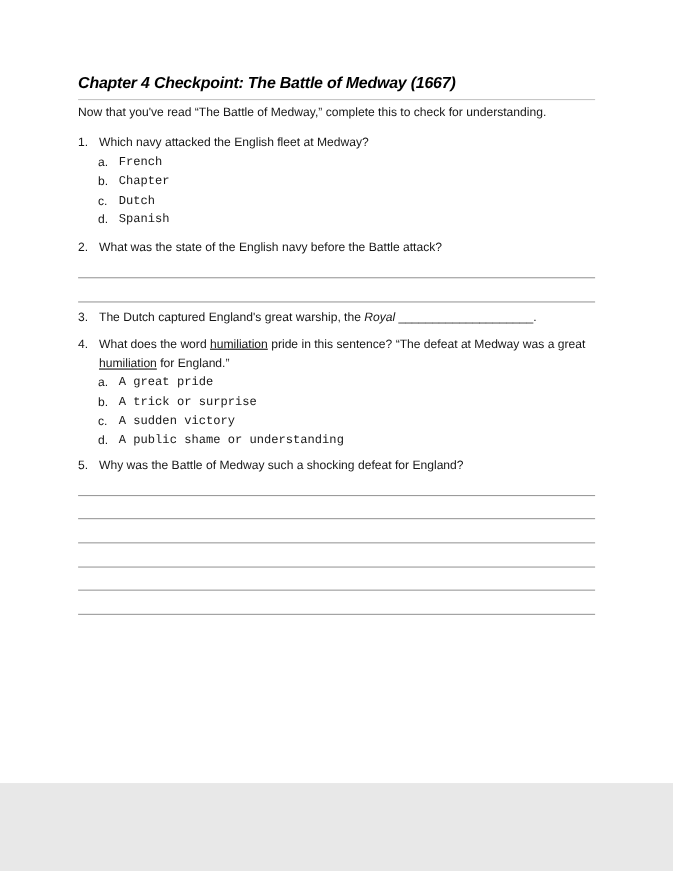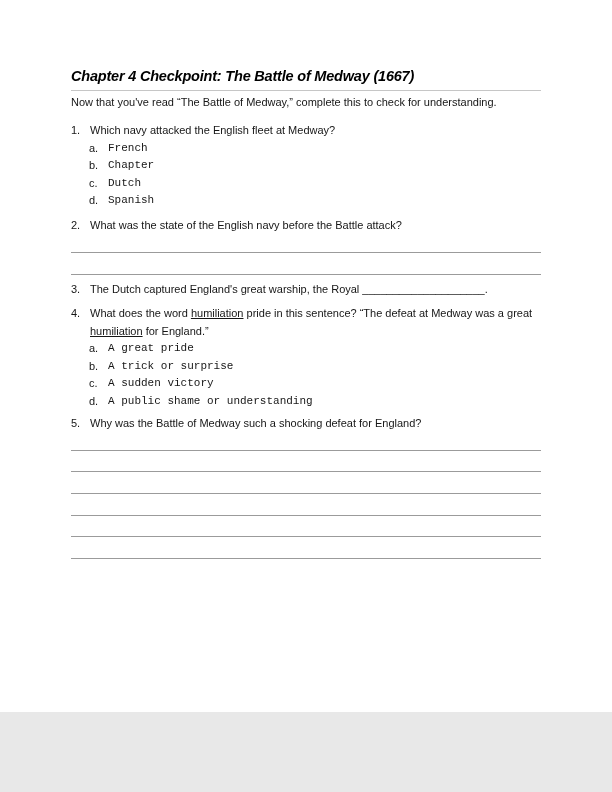--- a/index.html
+++ b/index.html
@@ -50,21 +50,21 @@
   .mt-q2 { margin-top: 7px; }
   .mt-q3 { margin-top: 6px; }
   .mt-q4 { margin-top: 6.5px; }
   .mt-q5 { margin-top: 4px; }
   .ans-lines { }
   .ans-line {
     height: 20.7px;
     border-bottom: 1px solid #9b9b9b;
   }
   .ans-line:first-child { height: 17.6px; }
-  .italic { }
+  .italic { font-style: italic; }
   .uline { text-decoration: underline; margin-top: 44px; }
 </style>
 </head>
 <body>
 
 <div class="page">
 
   <div class="doc-title">Chapter 4 Checkpoint: The Battle of Medway (1667)</div>
 
   <div class="intro">Now that you've read “The Battle of Medway,” complete this to check for understanding.</div>

